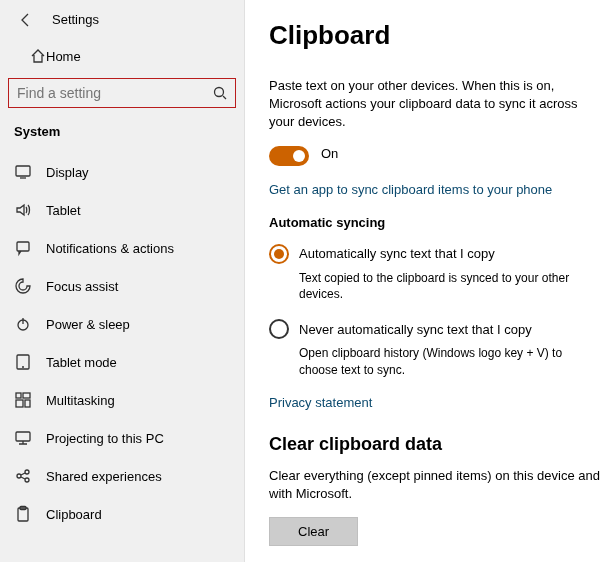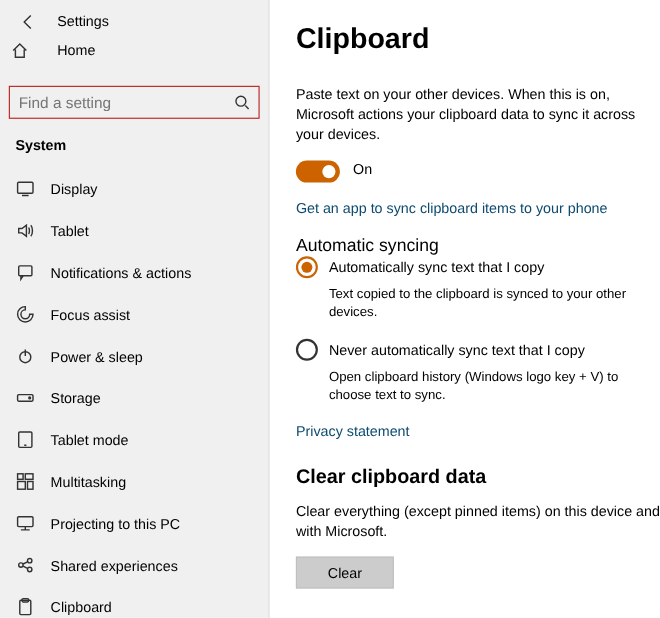--- a/index.html
+++ b/index.html
@@ -1,35 +1,35 @@
 <!DOCTYPE html>
 <html><head>
 <meta charset="utf-8">
 <style>
 * { margin: 0; padding: 0; box-sizing: border-box; font-family: "Segoe UI", Arial, sans-serif; }
 body { width: 600px; height: 562px; overflow: hidden; display: flex; background: #ffffff; color: #000; font-size: 13px; }
 .sidebar { width: 245px; height: 100%; background: #f0f0f0; border-right: 1px solid #e0e0e0; display: flex; flex-direction: column; }
 .header { display: flex; align-items: flex-start; padding: 12px 14px 10px 18px; gap: 18px; }
 .icon { width: 16px; height: 16px; display: inline-flex; align-items: center; justify-content: center; flex-shrink: 0; }
-.nav-row { display: flex; gap: 26px; height: 36px; padding: 0 10px; cursor: default; }
+.nav-row { display: flex; align-items: center; gap: 0; height: 36px; padding: 0 30px; cursor: default; }
 .search-wrap { padding: 4px 8px 8px 8px; }
 .search { width: 100%; height: 30px; border: 1px solid #b91c1c; padding: 0 30px 0 8px; font-size: 14px; background: #f0f0f0; outline: none; }
 .search-box { position: relative; }
 .search-icon { position: absolute; right: 8px; top: 50%; transform: translateY(-50%); }
 .subhead { font-weight: 600; font-size: 13px; padding: 8px 14px 14px 14px; }
 .nav-list { flex: 1; overflow-y: auto; }
 .nav-item { display: flex; align-items: center; gap: 14px; height: 38px; padding: 0 14px; cursor: default; font-size: 13px; }
 .nav-item .icon { width: 18px; }
 .main { flex: 1; padding: 20px 0 20px 24px; overflow: hidden; }
 .main h1 { font-size: 26px; font-weight: 600; margin-bottom: 26px; }
 .main h2 { font-size: 18px; font-weight: 600; margin-bottom: 12px; margin-top: 2px; }
 .desc { font-size: 13px; color: #000; line-height: 1.4; margin-bottom: 14px; }
 .hint { font-size: 12px; color: #000000; line-height: 1.4; margin-left: 30px; margin-bottom: 16px; }
 .link { color: #0c4a6e; font-size: 13px; display: inline-block; margin-bottom: 18px; cursor: default; }
-.subsection { font-size: 16px; margin-bottom: 0; }
+.subsection { font-size: 13px; margin-bottom: 14px; font-weight: bold; }
 .toggle-row { display: flex; gap: 12px; margin-bottom: 16px; }
 .toggle { width: 40px; height: 20px; background: #cc6200; border-radius: 10px; position: relative; }
 .toggle .knob { position: absolute; width: 12px; height: 12px; background: #fff; border-radius: 50%; top: 4px; right: 4px; }
 .radio-row { display: flex; align-items: center; gap: 10px; margin-bottom: 6px; }
 .radio { width: 20px; height: 20px; border: 2px solid #333; border-radius: 50%; display: flex; align-items: center; justify-content: center; flex-shrink: 0; }
 .radio.checked { border-color: #cc6200; }
 .radio.checked .dot { width: 10px; height: 10px; background: #cc6200; border-radius: 50%; }
 .btn { background: #cccccc; border: 1px solid #bfbfbf; padding: 6px 28px; font-size: 13px; cursor: default; }
 svg { stroke: #333; fill: none; stroke-width: 1.3; }
 </style>
@@ -110,29 +110,20 @@
           <svg viewBox="0 0 18 18">
             <circle cx="9" cy="10" r="5"></circle>
             <path d="M9 3v6"></path>
           </svg>
         </span>
       <span>Power &amp; sleep</span>
     </div>
     <div class="nav-item">
       <span class="icon">
           <svg viewBox="0 0 18 18">
-            <rect x="2" y="6" width="14" height="6" rx="1"></rect>
-            <circle cx="13" cy="9" r="0.8" fill="#333"></circle>
-          </svg>
-        </span>
-      <span>Storage</span>
-    </div>
-    <div class="nav-item">
-      <span class="icon">
-          <svg viewBox="0 0 18 18">
             <rect x="3" y="2" width="12" height="14" rx="1"></rect>
             <path d="M8 14h2"></path>
           </svg>
         </span>
       <span>Tablet mode</span>
     </div>
     <div class="nav-item">
       <span class="icon">
           <svg viewBox="0 0 18 18">
             <rect x="2" y="2" width="5" height="5"></rect>

